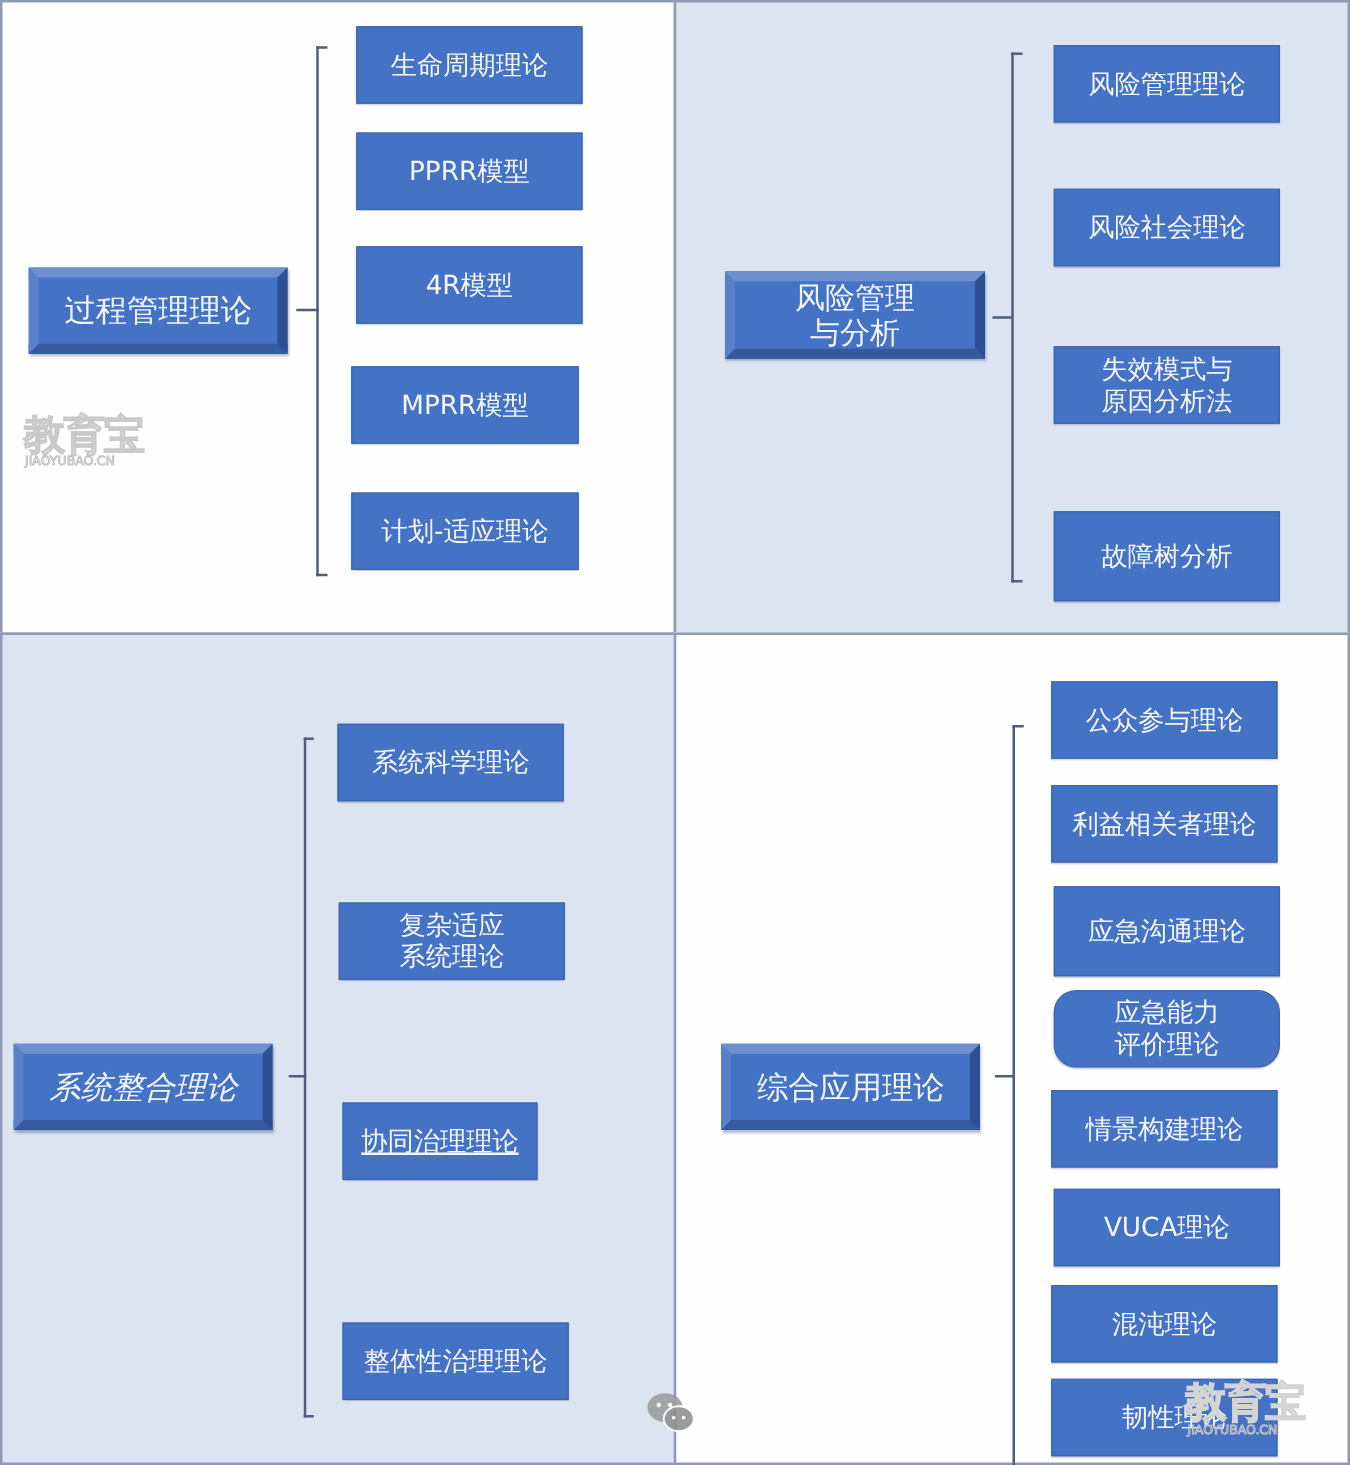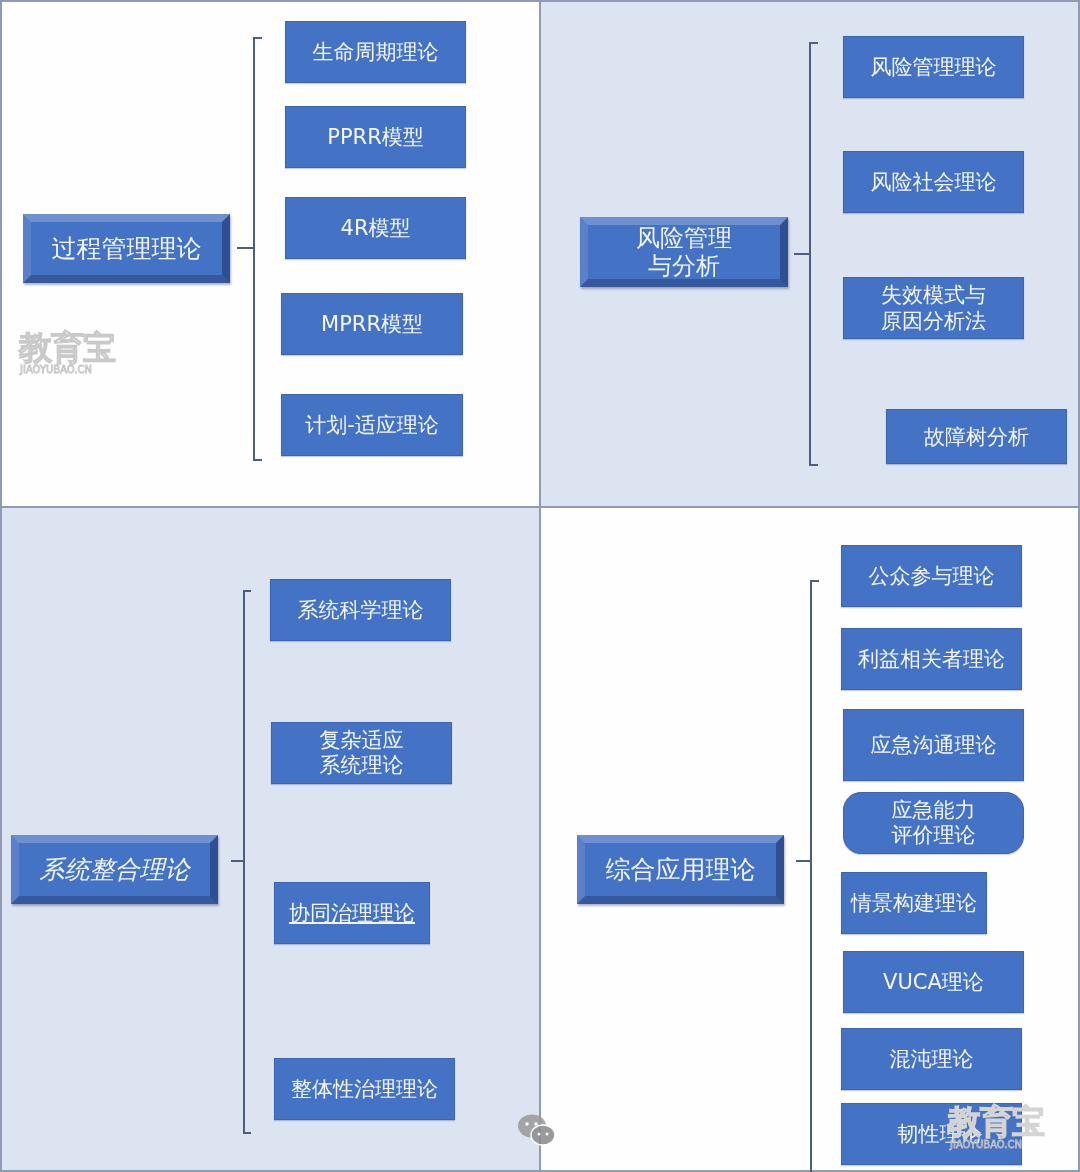--- a/index.html
+++ b/index.html
@@ -81,21 +81,21 @@
 <div class="leaf" style="left:843px;top:36px;width:181px;height:62px;">
   <span class="label">风险管理理论</span>
 </div>
 <div class="leaf" style="left:843px;top:151px;width:181px;height:62px;">
   <span class="label">风险社会理论</span>
 </div>
 <div class="leaf" style="left:843px;top:277px;width:181px;height:62px;line-height:26px;text-align:center;">
   <span class="label">失效模式与
 原因分析法</span>
 </div>
-<div class="leaf" style="left:886px;top:409px;width:181px;height:55px;">
+<div class="leaf" style="left:843px;top:409px;width:181px;height:72px;">
   <span class="label">故障树分析</span>
 </div>
 
 <div class="root" style="left:11px;top:835px;width:207px;height:69px;font-style:italic;">
   <span class="label">系统整合理论</span>
 </div>
 <div class="bracket-h" style="left:231px;top:860px;width:14px;"></div>
 <div class="bracket-v" style="left:243px;top:590px;height:544px;"></div>
 <div class="bracket-h" style="left:243px;top:590px;width:8px;"></div>
 <div class="bracket-h" style="left:243px;top:1132px;width:8px;"></div>
@@ -127,21 +127,21 @@
 <div class="leaf" style="left:841px;top:628px;width:181px;height:62px;">
   <span class="label">利益相关者理论</span>
 </div>
 <div class="leaf" style="left:843px;top:709px;width:181px;height:72px;">
   <span class="label">应急沟通理论</span>
 </div>
 <div class="leaf" style="left:843px;top:792px;width:181px;height:62px;line-height:25px;border-radius:18px;">
   <span class="label">应急能力
 评价理论</span>
 </div>
-<div class="leaf" style="left:841px;top:872px;width:146px;height:62px;">
+<div class="leaf" style="left:841px;top:872px;width:181px;height:62px;">
   <span class="label">情景构建理论</span>
 </div>
 <div class="leaf" style="left:843px;top:951px;width:181px;height:62px;">
   <span class="label">VUCA理论</span>
 </div>
 <div class="leaf" style="left:841px;top:1028px;width:181px;height:62px;">
   <span class="label">混沌理论</span>
 </div>
 <div class="leaf" style="left:841px;top:1103px;width:181px;height:62px;padding-left:16px;">
   <span class="label">韧性理论</span>

